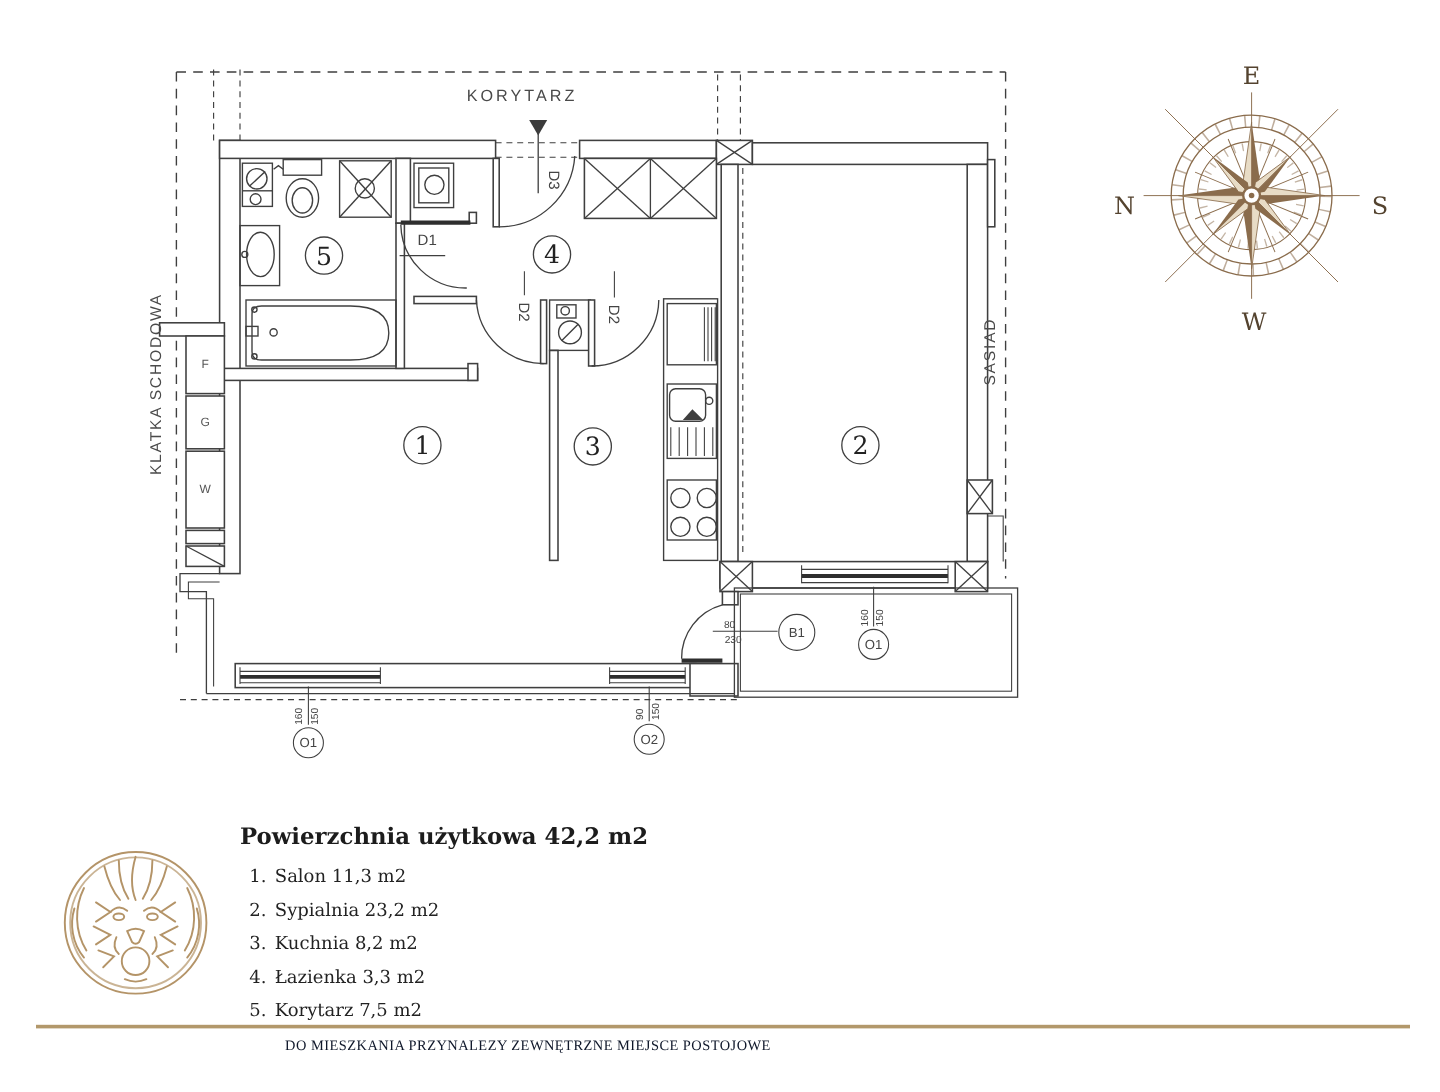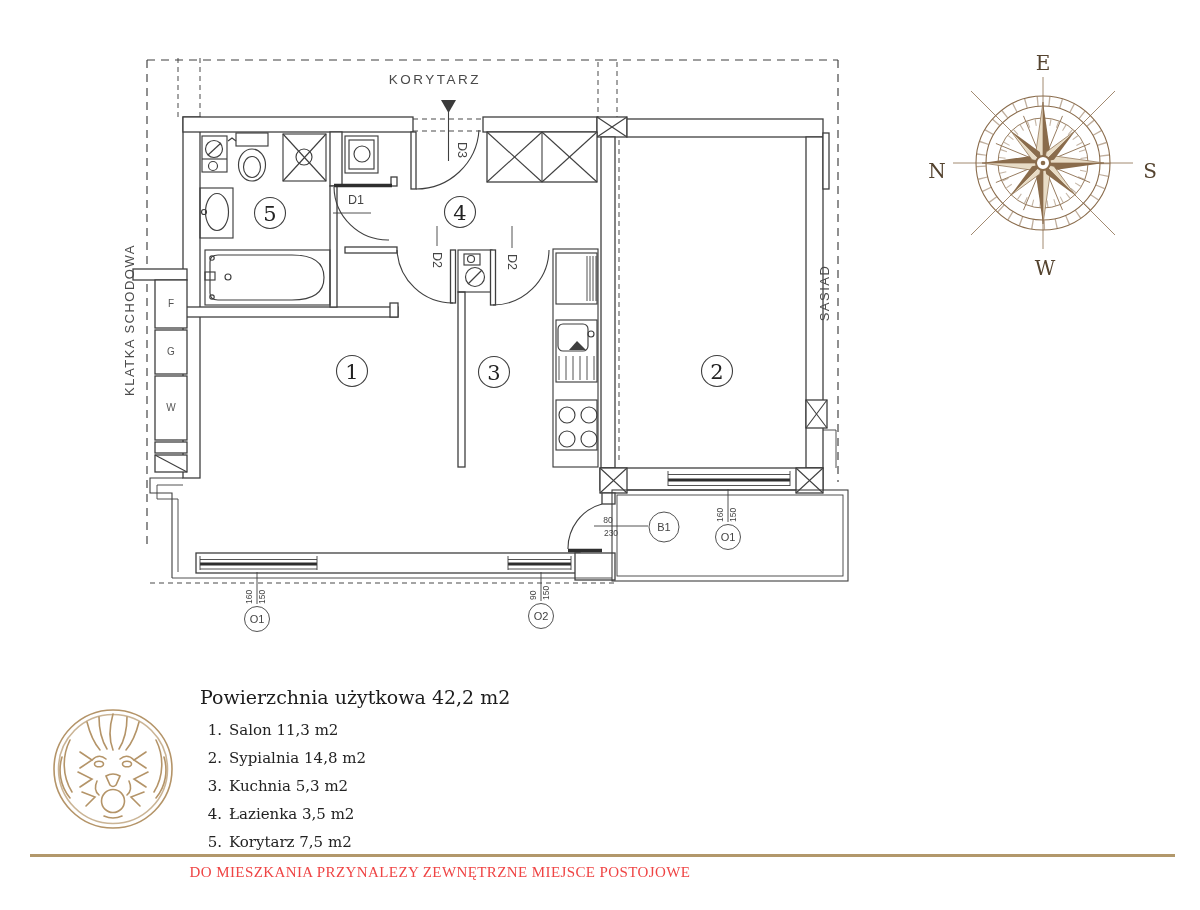--- a/index.html
+++ b/index.html
@@ -19,28 +19,28 @@
   .gz{stroke:#2e2e2e;stroke-width:3.2;fill:none;}
   .leaf{stroke:#2e2e2e;stroke-width:3.4;fill:none;}
   .dsh{stroke:#3f3f3f;stroke-width:1.15;fill:none;stroke-dasharray:8 6;}
   .dsh2{stroke:#3f3f3f;stroke-width:0.95;fill:none;stroke-dasharray:5 4;}
   .fix{fill:none;stroke:#3f3f3f;stroke-width:1.15;}
   .cmp{stroke:#8a6c4c;fill:none;}
   .lion{stroke:#b49468;fill:none;stroke-width:1.6;stroke-linecap:round;}
   .compass-letter{font-family:"DejaVu Serif","Liberation Serif",serif;font-size:20px;fill:#54432f;}
 
   #legend{position:absolute;left:200px;top:686px;color:#1c1c1c;}
-  #legend .title{font-family:"DejaVu Serif","Liberation Serif",serif;font-weight:normal;font-size:19px;}
+  #legend .title{font-family:"DejaVu Serif","Liberation Serif",serif;font-weight:bold;font-size:19px;}
   #legend ol{list-style:none;margin:8px 0 0 0;padding:0;}
   #legend li{display:flex;font-family:"DejaVu Serif","Liberation Serif",serif;font-size:15px;
              height:28px;align-items:center;color:#222;}
   #legend li .num{width:22px;text-align:right;margin-right:7px;}
   #divider{position:absolute;left:30px;top:854px;width:1145px;height:3px;background:#b2986b;}
   #footer-note{position:absolute;left:160px;top:864px;width:560px;text-align:center;
-               font-family:"Liberation Serif","DejaVu Serif",serif;font-size:15px;color:#ef4444;
+               font-family:"Liberation Serif","DejaVu Serif",serif;font-size:12px;color:#0f172a;
                letter-spacing:0.4px;}
 </style>
 </head>
 <body>
 
 <div id="stage">
 
 <svg width="1200" height="910" viewBox="0 0 1200 910">
 
   <g>
@@ -401,29 +401,29 @@
   
   <div id="legend">
     <div class="title">Powierzchnia użytkowa 42,2 m2</div>
     <ol>
       <li>
         <span class="num">1.</span>
         <span>Salon 11,3 m2</span>
       </li>
       <li>
         <span class="num">2.</span>
-        <span>Sypialnia 14,8 m2</span>
+        <span>Sypialnia 23,2 m2</span>
       </li>
       <li>
         <span class="num">3.</span>
-        <span>Kuchnia 5,3 m2</span>
+        <span>Kuchnia 8,2 m2</span>
       </li>
       <li>
         <span class="num">4.</span>
-        <span>Łazienka 3,5 m2</span>
+        <span>Łazienka 3,3 m2</span>
       </li>
       <li>
         <span class="num">5.</span>
         <span>Korytarz 7,5 m2</span>
       </li>
     </ol>
   </div>
 
   <div id="divider"></div>
   <div id="footer-note">DO MIESZKANIA PRZYNALEZY ZEWNĘTRZNE MIEJSCE POSTOJOWE</div>

